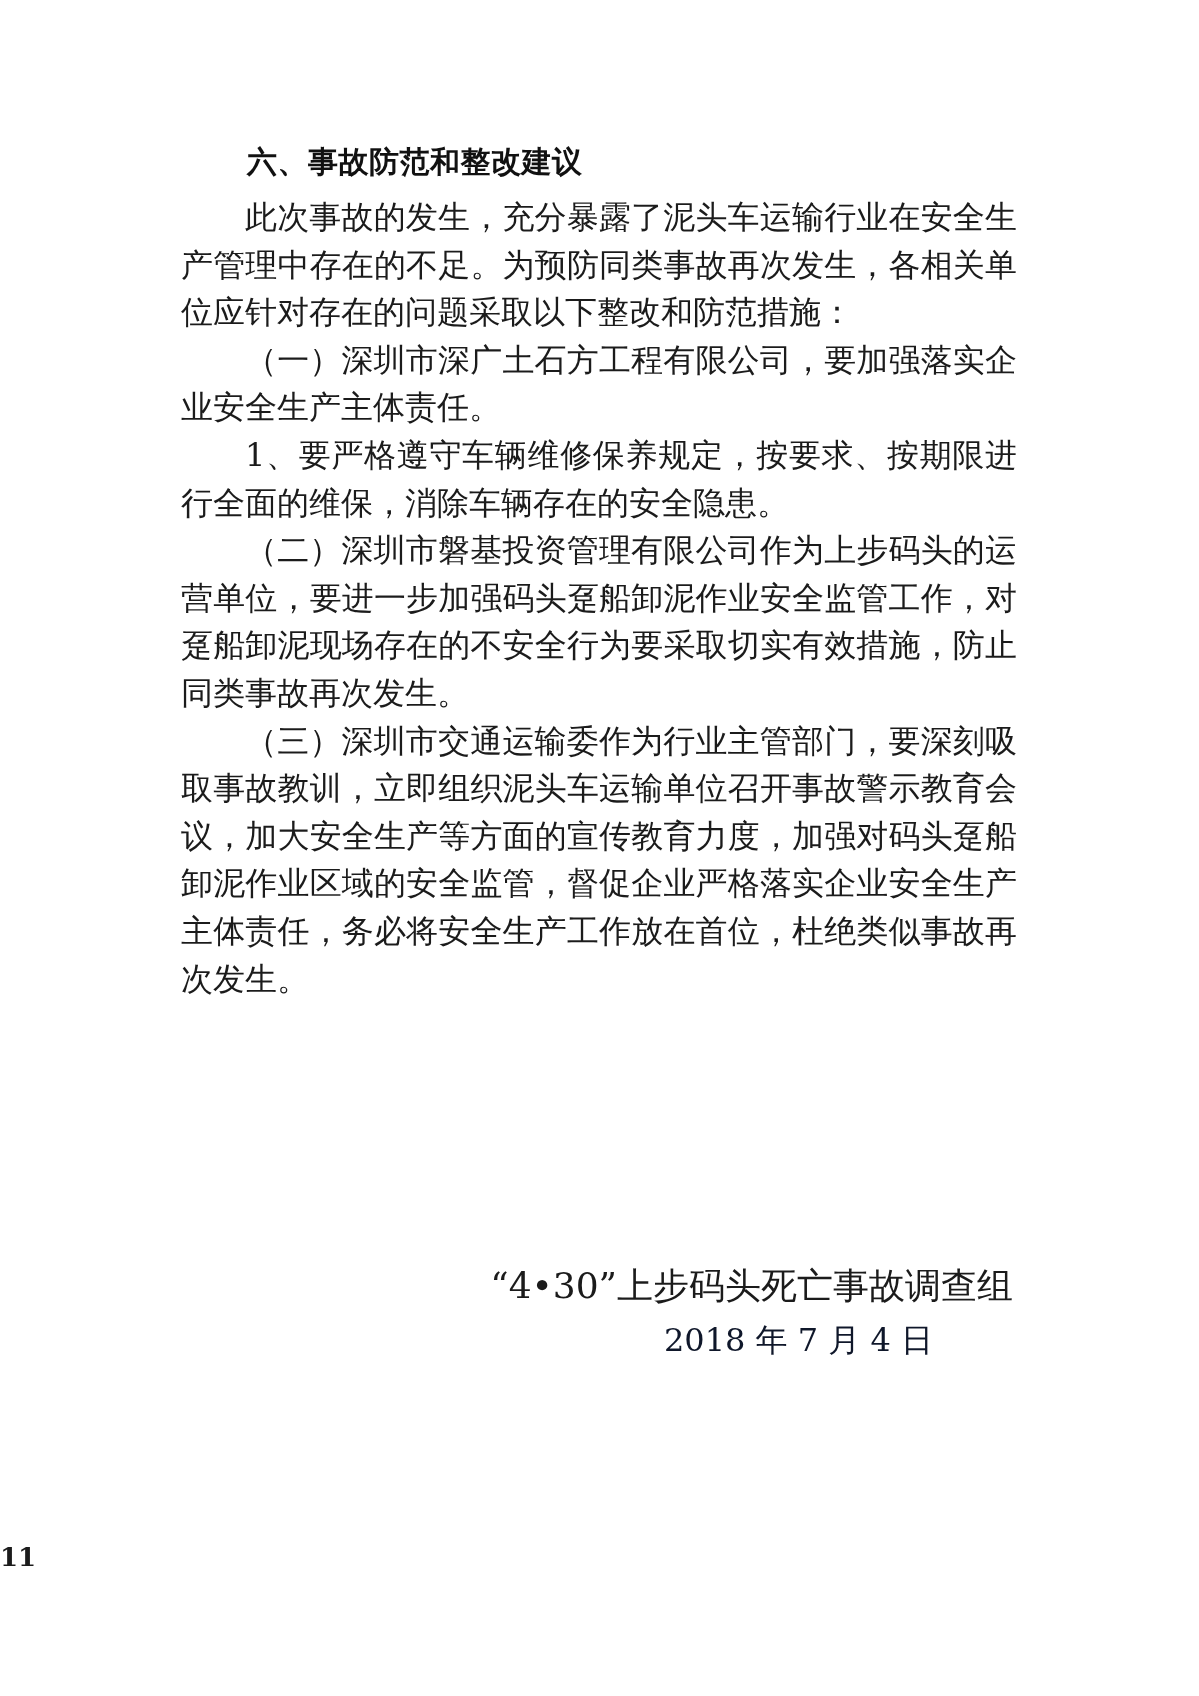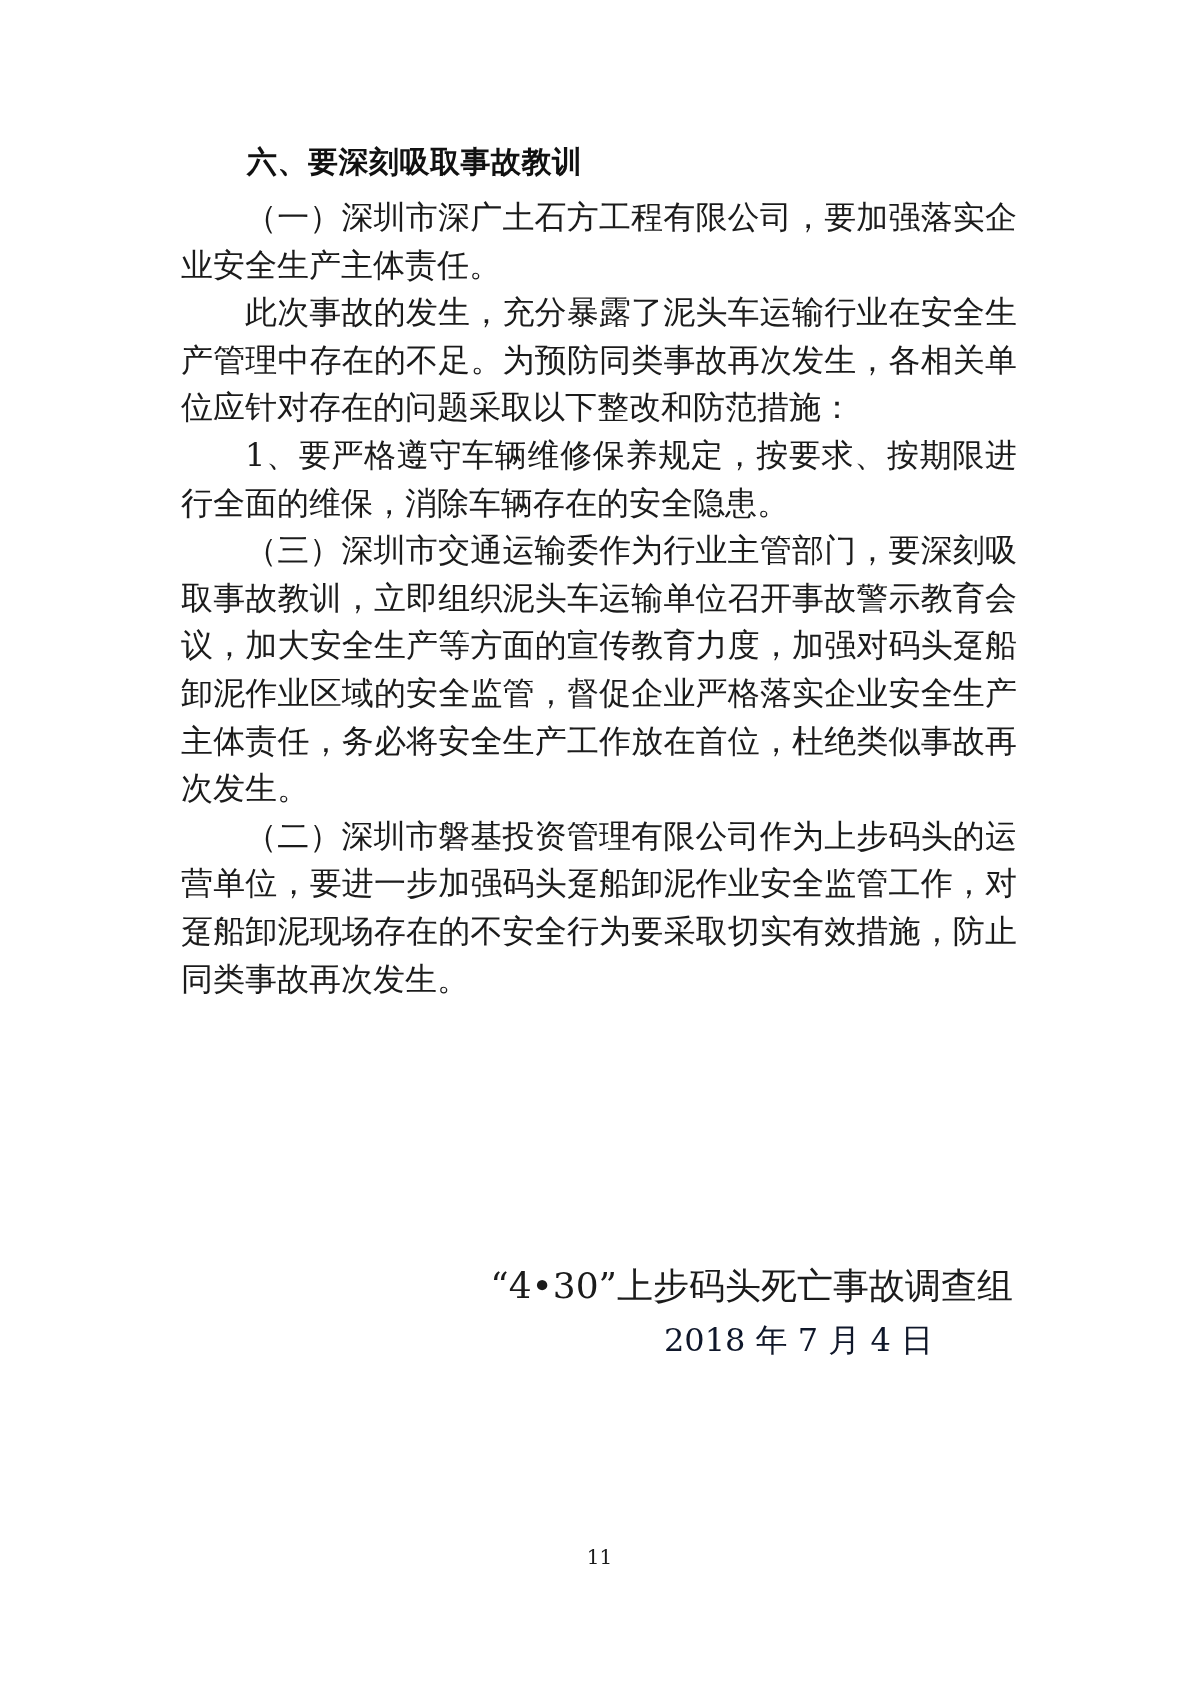--- a/index.html
+++ b/index.html
@@ -61,38 +61,38 @@
     font-size: 32px;
     line-height: 40px;
     white-space: nowrap;
     color: #0f172a;
   }
   .page-number {
     position: absolute;
     top: 1544px;
     left: 0;
     width: 100%;
-    text-align: center;
     font-family: "DejaVu Serif", "Liberation Serif", serif;
-    font-size: 20px;
+    font-size: 26px;
     line-height: 26px;
     color: #1b1b1b;
+    font-weight: bold;
   }
 </style>
 </head>
 <body>
 
 <div class="page">
   <div class="content">
-    <h1 class="doc-heading">六、要深刻吸取事故教训</h1>
+    <h1 class="doc-heading">六、事故防范和整改建议</h1>
+    <p class="doc-para">此次事故的发生，充分暴露了泥头车运输行业在安全生产管理中存在的不足。为预防同类事故再次发生，各相关单位应针对存在的问题采取以下整改和防范措施：</p>
     <p class="doc-para">（一）深圳市深广土石方工程有限公司，要加强落实企业安全生产主体责任。</p>
-    <p class="doc-para">此次事故的发生，充分暴露了泥头车运输行业在安全生产管理中存在的不足。为预防同类事故再次发生，各相关单位应针对存在的问题采取以下整改和防范措施：</p>
     <p class="doc-para">1、要严格遵守车辆维修保养规定，按要求、按期限进行全面的维保，消除车辆存在的安全隐患。</p>
+    <p class="doc-para">（二）深圳市磐基投资管理有限公司作为上步码头的运营单位，要进一步加强码头趸船卸泥作业安全监管工作，对趸船卸泥现场存在的不安全行为要采取切实有效措施，防止同类事故再次发生。</p>
     <p class="doc-para">（三）深圳市交通运输委作为行业主管部门，要深刻吸取事故教训，立即组织泥头车运输单位召开事故警示教育会议，加大安全生产等方面的宣传教育力度，加强对码头趸船卸泥作业区域的安全监管，督促企业严格落实企业安全生产主体责任，务必将安全生产工作放在首位，杜绝类似事故再次发生。</p>
-    <p class="doc-para">（二）深圳市磐基投资管理有限公司作为上步码头的运营单位，要进一步加强码头趸船卸泥作业安全监管工作，对趸船卸泥现场存在的不安全行为要采取切实有效措施，防止同类事故再次发生。</p>
   </div>
 
   <div class="signature-line">“4•30”上步码头死亡事故调查组</div>
 
   <div class="date-line">2018 年 7 月 4 日</div>
 
   <div class="page-number">11</div>
 </div>
 
 </body></html>

